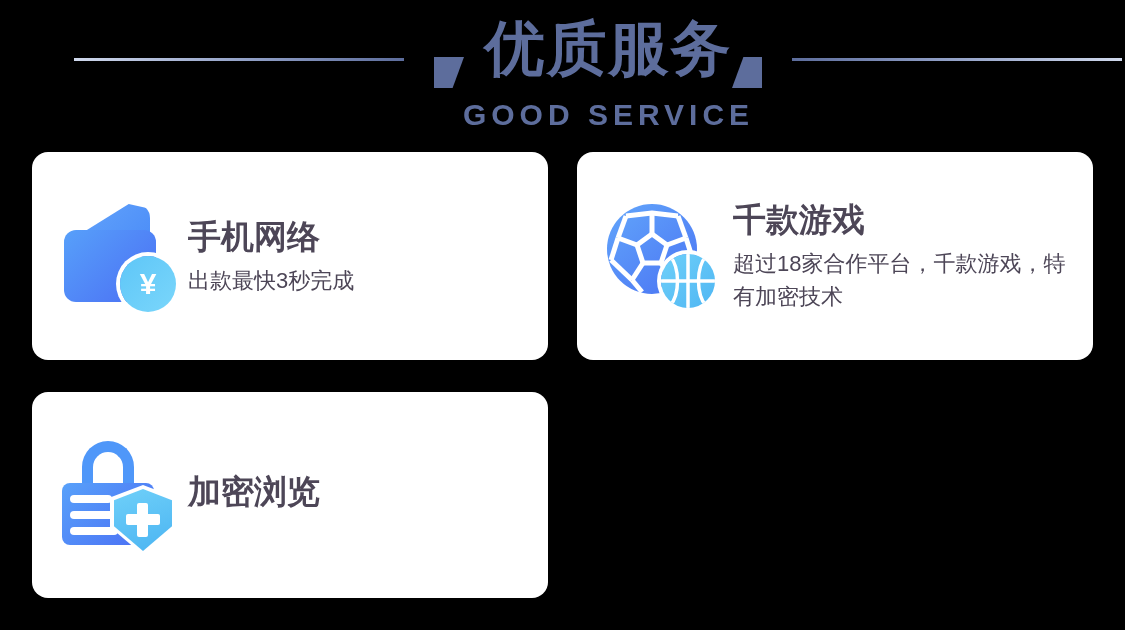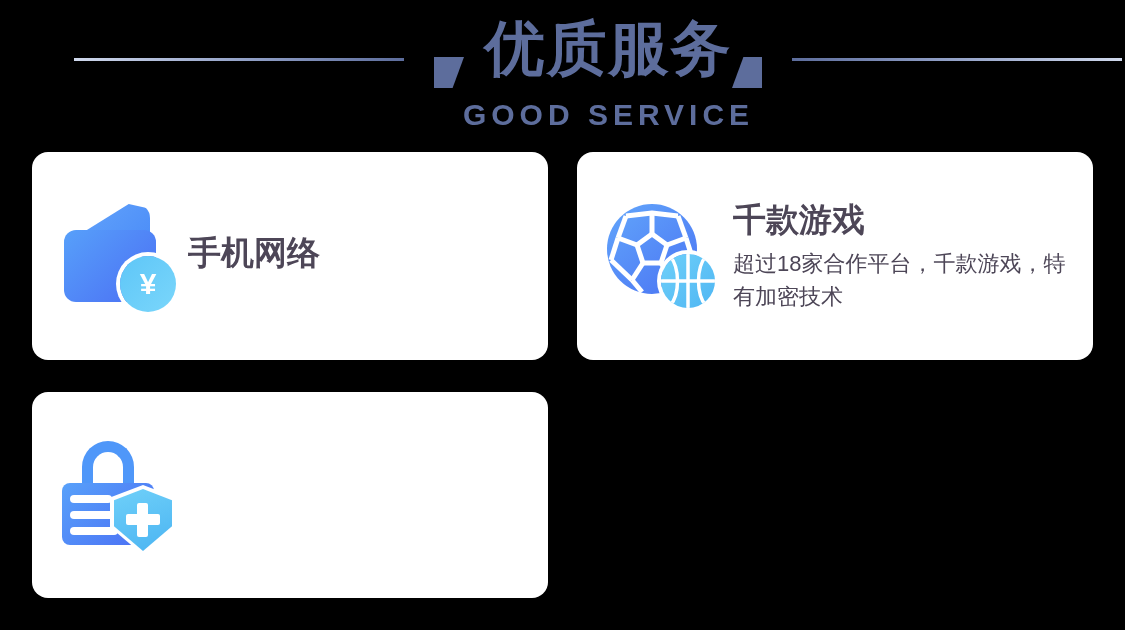--- a/index.html
+++ b/index.html
@@ -234,20 +234,21 @@
 
     <div class="card">
       <div class="card-icon">
         <div class="ic-wallet-flap"></div>
         <div class="ic-wallet-body"></div>
         <div class="ic-wallet-clasp"></div>
         <div class="ic-badge-circle">¥</div>
       </div>
       <div class="card-text">
         <div class="card-title">手机网络</div>
+        <div class="card-desc">出款最快3秒完成</div>
       </div>
     </div>
 
     <div class="card">
       <div class="card-icon">
         <div class="ic-ball">
           <svg width="90" height="90" viewBox="0 0 90 90">
             <g fill="none" stroke="#ffffff" stroke-width="5" stroke-linejoin="round">
               <polygon points="45,30 60,41 54,59 36,59 30,41"></polygon>
               <path d="M45,30 L45,9"></path>
@@ -290,18 +291,19 @@
         <div class="ic-lock-body"></div>
         <div class="ic-lock-stripe" style="top:58px; width:42px;"></div>
         <div class="ic-lock-stripe" style="top:74px; width:58px;"></div>
         <div class="ic-lock-stripe" style="top:90px; width:48px;"></div>
         <div class="ic-shield-ring"></div>
         <div class="ic-shield"></div>
         <div class="ic-plus-h" style="left:68px; top:77px; width:34px; height:11px;"></div>
         <div class="ic-plus-v" style="left:79px; top:66px; width:11px; height:34px;"></div>
       </div>
       <div class="card-text">
+        <div class="card-title">加密浏览</div>
       </div>
     </div>
 
 
   </div>
 </div>
 
 </body></html>

